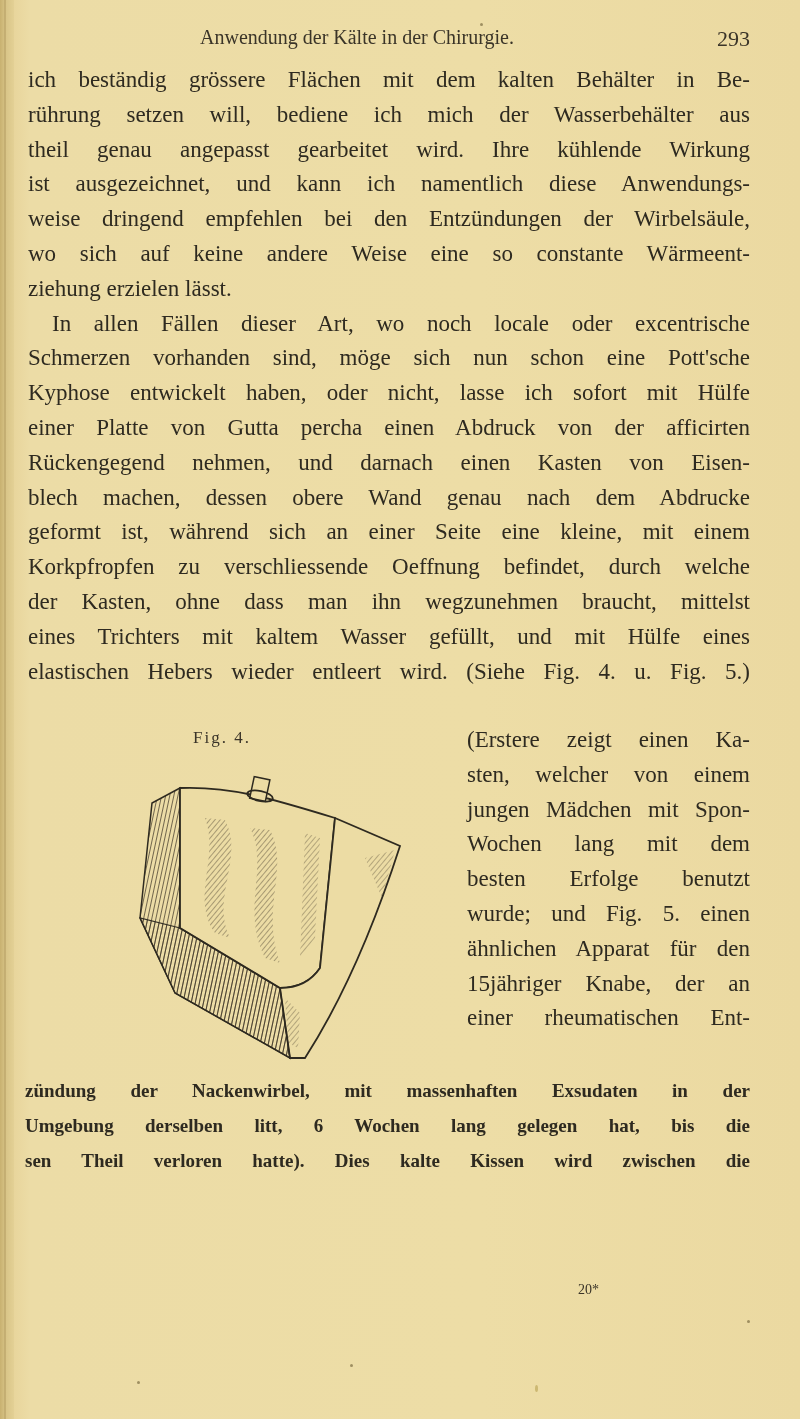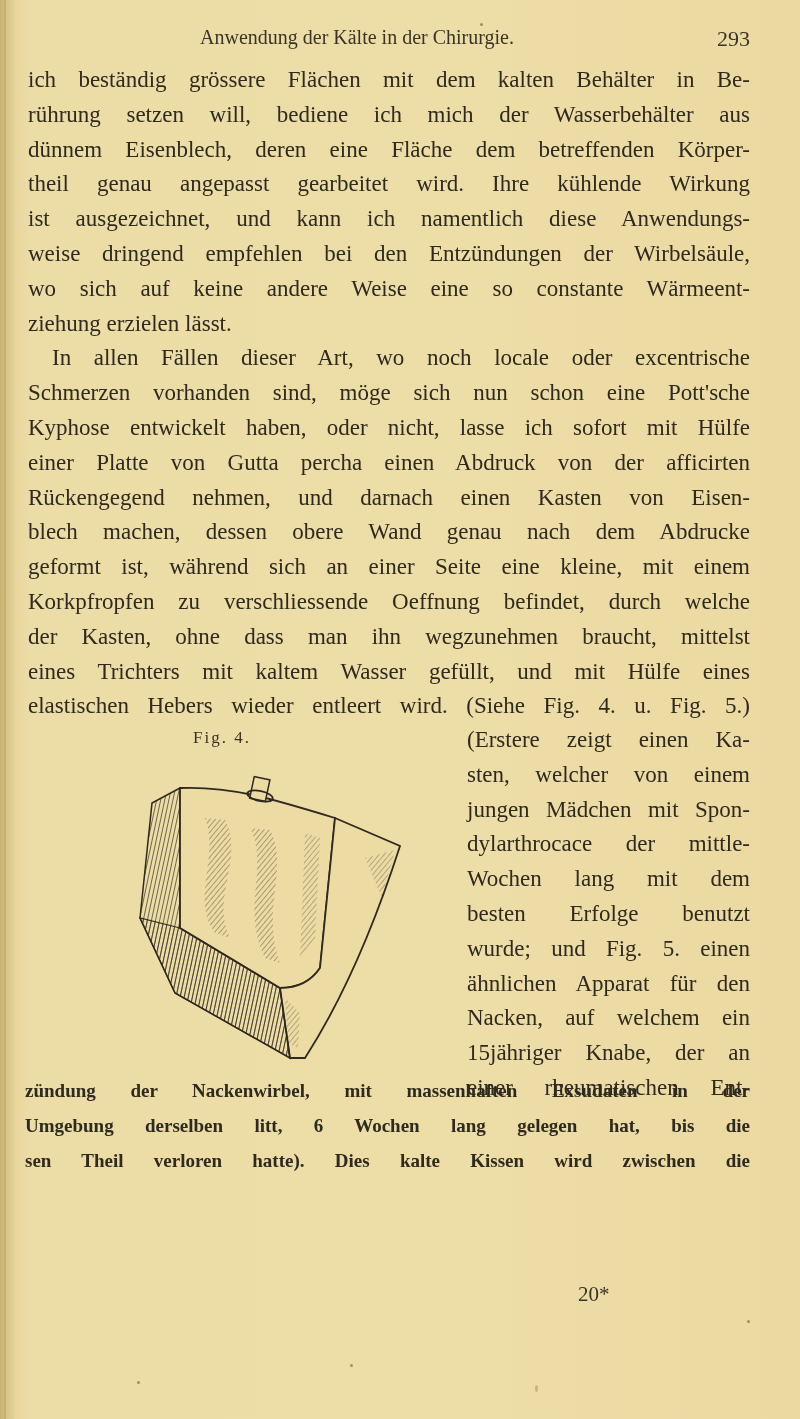--- a/index.html
+++ b/index.html
@@ -40,21 +40,21 @@
   .wrap-block {
     position: absolute; left: 467px; top: 723px; width: 283px;
     font-family: "Liberation Serif", serif; font-size: 23px; line-height: 34.8px;
   }
   .lower-text {
     position: absolute; left: 25px; top: 1074px; width: 725px;
     font-family: "Liberation Serif", serif; font-size: 19px; line-height: 34.8px; font-weight: bold;
   }
   .signature {
     position: absolute; left: 578px; top: 1282px;
-    font-family: "Liberation Serif", serif; font-size: 21px; color: #3a3428;
+    font-family: "Liberation Serif", serif; font-size: 14px; color: #3a3428;
   }
   .figure {
     position: absolute; left: 120px; top: 728px; width: 340px; height: 340px;
   }
   .figure-caption {
     position: absolute; left: 73px; top: 0; font-family: "Liberation Serif", serif; font-size: 17px; letter-spacing: 2px; color: #3a3428;
   }
   .figure svg { position: absolute; left: 0; top: 30px; }
   .specks span { position: absolute; width: 3px; height: 3px; border-radius: 50%; background: #6b5c33; opacity: .6; }
 </style>
@@ -66,21 +66,20 @@
   <div class="binding-edge-line"></div>
 
   <div class="running-head">
     <span class="title">Anwendung der Kälte in der Chirurgie.</span>
     <span class="pageno">293</span>
   </div>
 
   <div class="body-text">
     <span class="line">ich beständig grössere Flächen mit dem kalten Behälter in Be-</span>
     <span class="line">rührung setzen will, bediene ich mich der Wasserbehälter aus</span>
-    <span class="line">dünnem Eisenblech, deren eine Fläche dem betreffenden Körper-</span>
     <span class="line">theil genau angepasst gearbeitet wird. Ihre kühlende Wirkung</span>
     <span class="line">ist ausgezeichnet, und kann ich namentlich diese Anwendungs-</span>
     <span class="line">weise dringend empfehlen bei den Entzündungen der Wirbelsäule,</span>
     <span class="line">wo sich auf keine andere Weise eine so constante Wärmeent-</span>
     <span class="line last">ziehung erzielen lässt.</span>
     <span class="line indent">In allen Fällen dieser Art, wo noch locale oder excentrische</span>
     <span class="line">Schmerzen vorhanden sind, möge sich nun schon eine Pott'sche</span>
     <span class="line">Kyphose entwickelt haben, oder nicht, lasse ich sofort mit Hülfe</span>
     <span class="line">einer Platte von Gutta percha einen Abdruck von der afficirten</span>
     <span class="line">Rückengegend nehmen, und darnach einen Kasten von Eisen-</span>
@@ -120,26 +119,24 @@
 
       <rect x="132" y="20" width="16" height="22" fill="#ecdca4" stroke="#2e2a20" stroke-width="1.5" transform="rotate(12 140 30)"></rect>
       <ellipse cx="140" cy="38" rx="13" ry="5" fill="none" stroke="#2e2a20" stroke-width="1.8" transform="rotate(12 140 38)"></ellipse>
     </svg>
   </div>
 
   <div class="wrap-block">
     <span class="line">(Erstere zeigt einen Ka-</span>
     <span class="line">sten, welcher von einem</span>
     <span class="line">jungen Mädchen mit Spon-</span>
-    <span class="line">dylarthrocace der mittle-</span>
     <span class="line">Wochen lang mit dem</span>
     <span class="line">besten Erfolge benutzt</span>
     <span class="line">wurde; und Fig. 5. einen</span>
     <span class="line">ähnlichen Apparat für den</span>
-    <span class="line">Nacken, auf welchem ein</span>
     <span class="line">15jähriger Knabe, der an</span>
     <span class="line">einer rheumatischen Ent-</span>
   </div>
 
   <div class="lower-text">
     <span class="line">zündung der Nackenwirbel, mit massenhaften Exsudaten in der</span>
     <span class="line">Umgebung derselben litt, 6 Wochen lang gelegen hat, bis die</span>
     <span class="line">sen Theil verloren hatte). Dies kalte Kissen wird zwischen die</span>
   </div>
 

